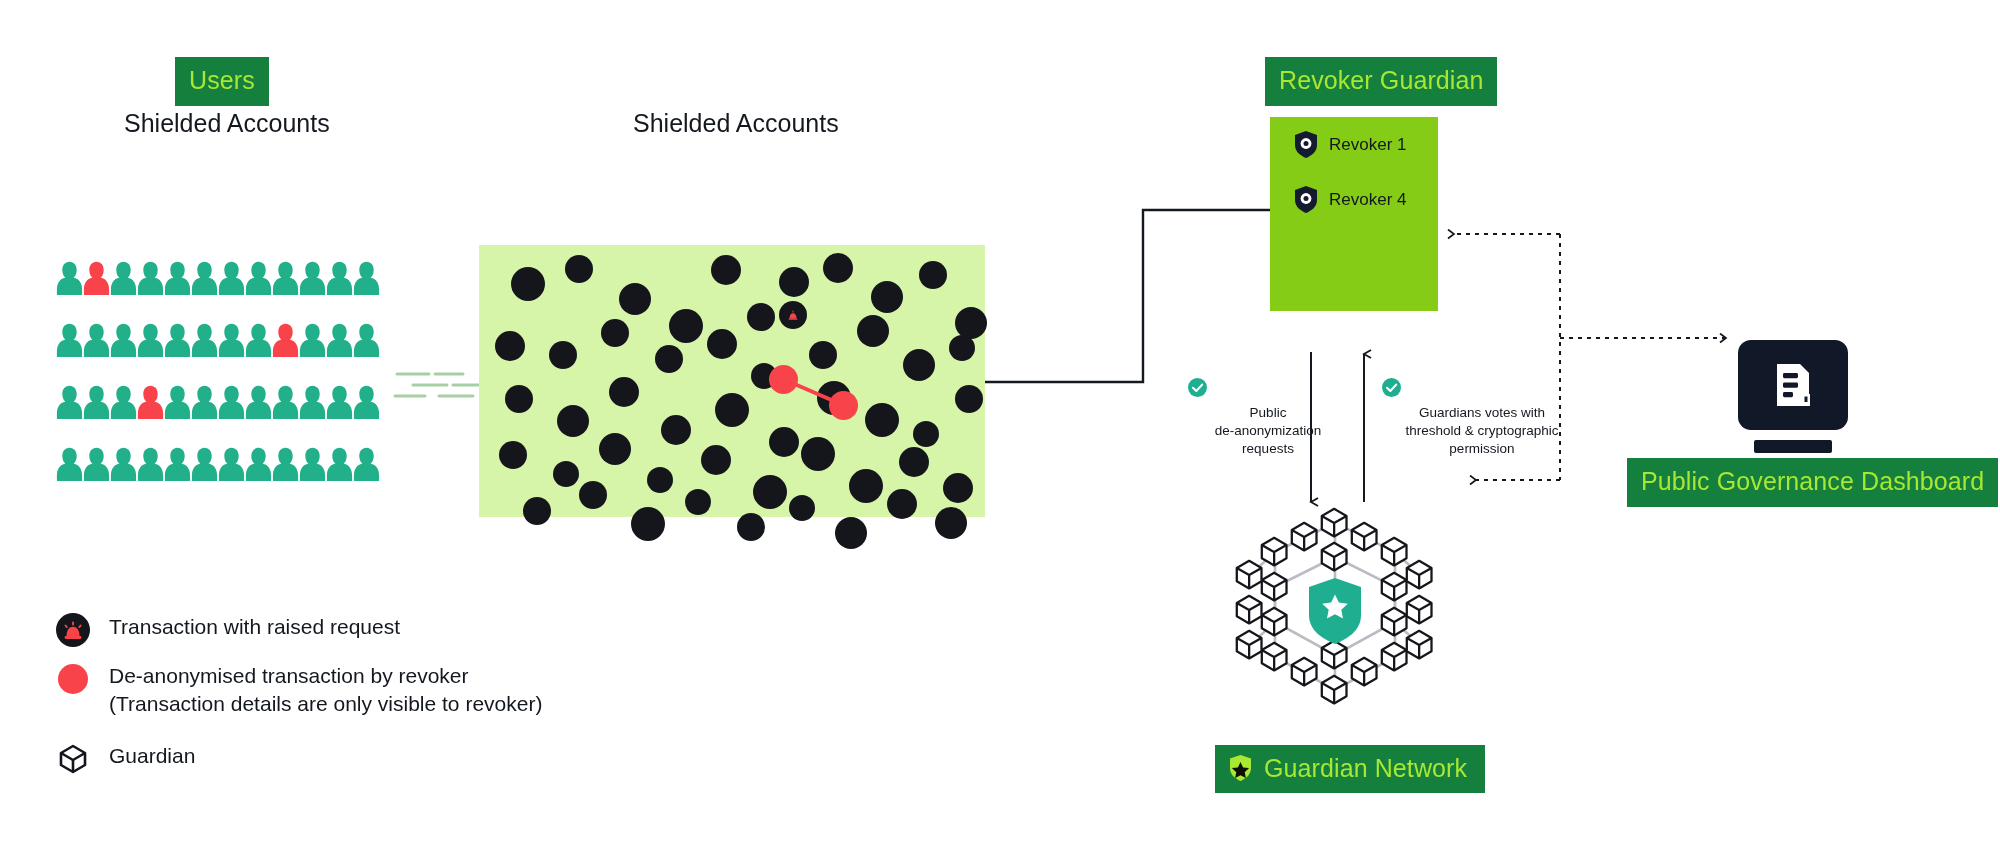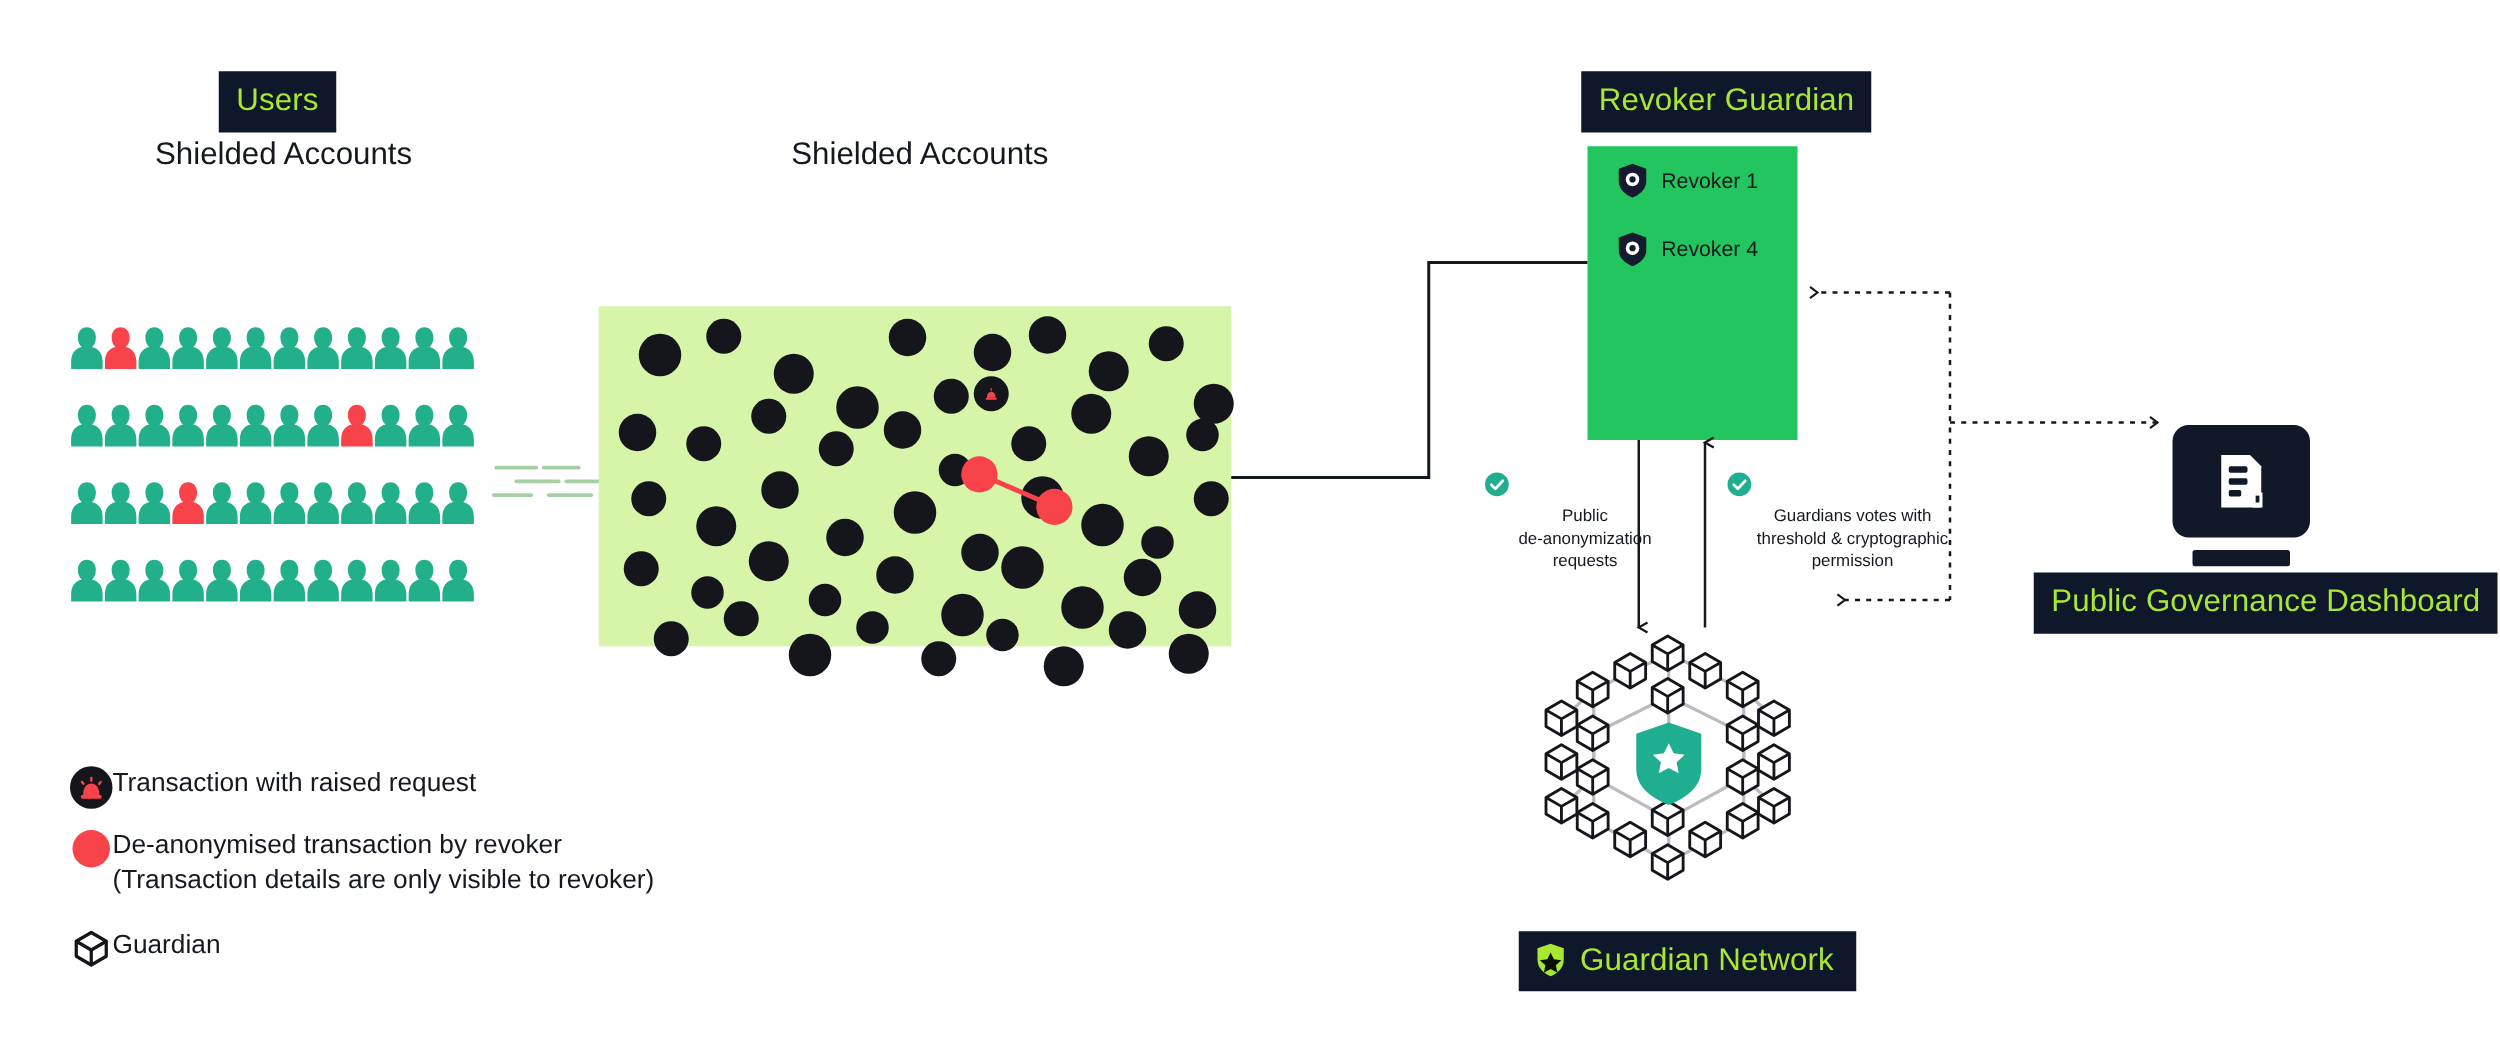--- a/index.html
+++ b/index.html
@@ -2,48 +2,48 @@
 <html><head>
 <meta charset="utf-8">
 <style>
   html,body{margin:0;padding:0;background:#ffffff;}
   body{width:2000px;height:841px;position:relative;overflow:hidden;
        font-family:"Liberation Sans","DejaVu Sans",sans-serif;color:#14181f;}
   .stage{position:absolute;inset:0;}
   .abs{position:absolute;}
 
   
-  .badge{background:#0f172a;color:#a8e832;font-size:25px;line-height:1;
+  .badge{background:#15803d;color:#a8e832;font-size:25px;line-height:1;
          padding:11px 14px 13px 14px;white-space:nowrap;letter-spacing:.1px;}
   .badge.withicon{display:flex;align-items:center;gap:11px;padding:9px 18px 11px 13px;}
   .subcap{font-size:25px;color:#14181f;white-space:nowrap;}
 
   
   #users-grid{display:grid;grid-template-columns:repeat(12,1fr);
               grid-auto-rows:62px;width:324px;gap:0px 0px;}
   .person{width:100%;height:100%;}
 
   
   #tx-box{background:#d6f5a9;}
   .dot{position:absolute;border-radius:50%;background:#15161c;}
   .reddot{position:absolute;border-radius:50%;background:#f8434a;}
   .sirendot{position:absolute;border-radius:50%;background:#15161c;
             display:flex;align-items:center;justify-content:center;}
 
   
-  #revoker-panel{background:#22c55e;width:168px;height:235px;}
+  #revoker-panel{background:#84cc16;width:168px;height:194px;}
   .revoker-row{display:flex;align-items:center;gap:10px;height:55px;padding-left:23px;}
   .revoker-label{font-size:17px;color:#14181f;white-space:nowrap;}
 
   
   .note{width:160px;text-align:center;font-size:13.5px;line-height:1.33;color:#14181f;}
   .note .chk{display:block;margin:0 auto 7px auto;}
 
   
-  .legend-row{display:flex;align-items:flex-start;}
+  .legend-row{display:flex;align-items:flex-start;gap:19px;}
   .legend-text{font-size:21px;line-height:1.32;color:#14181f;}
 
   
   #monitor{width:110px;height:90px;border-radius:13px;background:#111827;
            display:flex;align-items:center;justify-content:center;}
   #monitor-stand{width:78px;height:13px;background:#111827;border-radius:2px;}
 
   svg{display:block;overflow:visible;}
 </style>
 </head>

